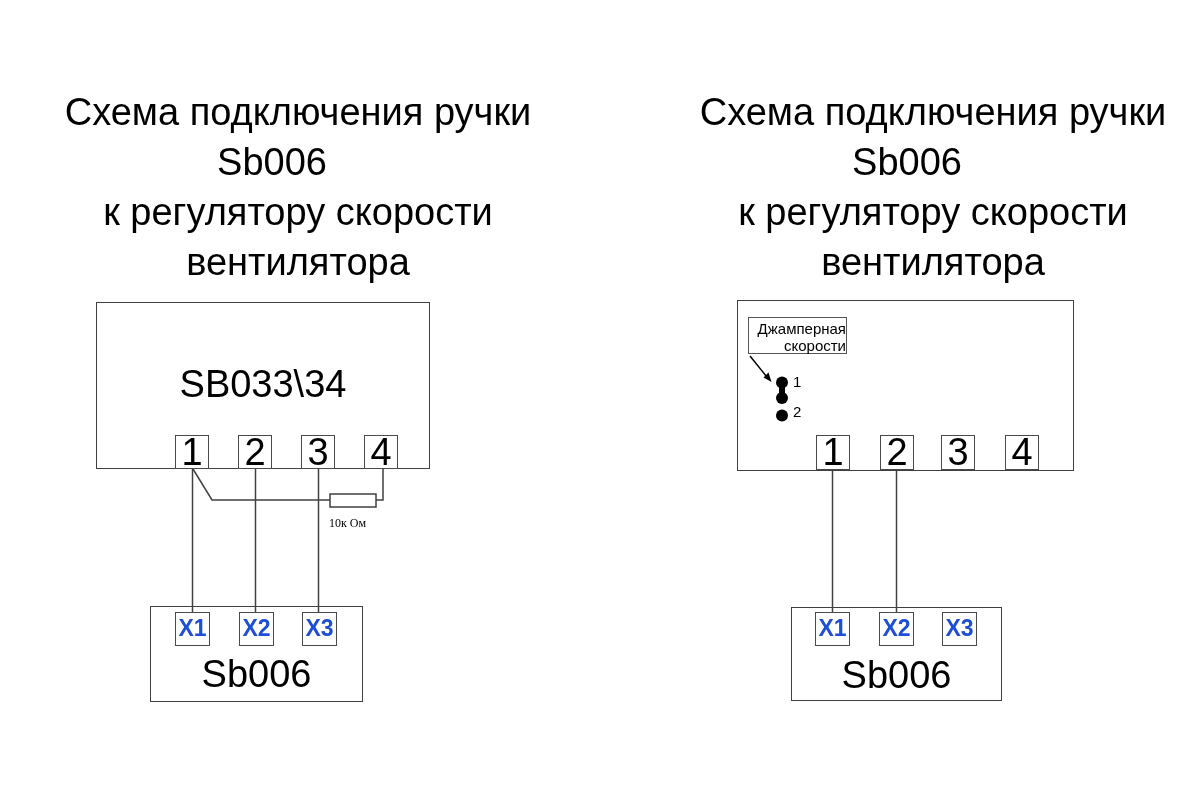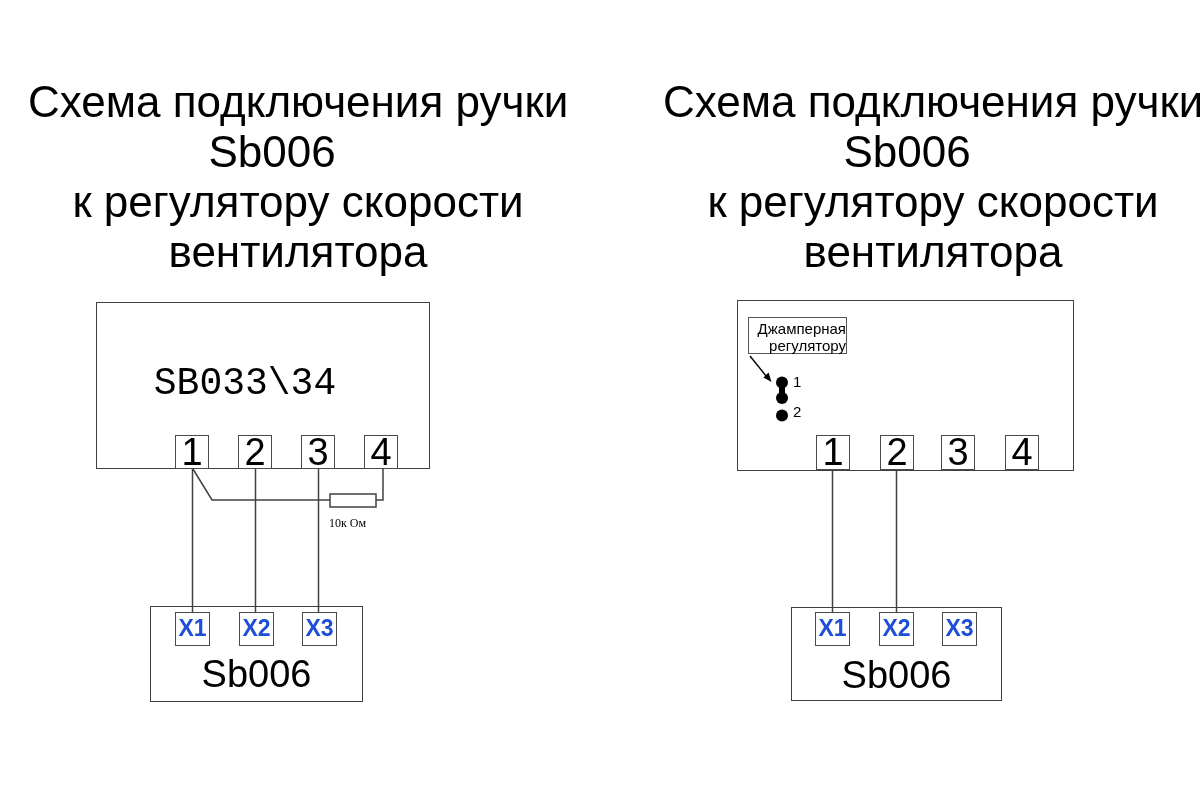--- a/index.html
+++ b/index.html
@@ -2,22 +2,23 @@
 <html><head>
 <meta charset="utf-8">
 <style>
   html,body{margin:0;padding:0;background:#fff;}
   .canvas{
     position:relative;width:1200px;height:786px;background:#ffffff;
     font-family:"Liberation Sans",sans-serif;color:#000;overflow:hidden;
   }
   .abs{position:absolute;}
   .title-block{
-    width:540px;text-align:center;font-size:44px;line-height:50px;color:#000;
+    width:540px;text-align:center;font-size:38px;line-height:50px;color:#000;
     white-space:nowrap;
+    margin-top:10px;
   }
   .title-line2{transform:translateX(-26px);}
   .box{
     position:absolute;border:1.5px solid #404040;background:transparent;
     box-sizing:border-box;
   }
   .term{
     position:absolute;width:34px;height:34px;border:1.5px solid #4a4a4a;
     background:#fff;box-sizing:border-box;text-align:center;
     font-size:38px;line-height:32px;color:#000;
@@ -58,21 +59,21 @@
     <div>вентилятора</div>
   </div>
 
   <div class="box" style="left:96px;top:302px;width:334px;height:167px;"></div>
   <div class="box" style="left:150px;top:606px;width:213px;height:96px;"></div>
   <div class="box" style="left:737px;top:300px;width:337px;height:171px;"></div>
   <div class="box" style="left:791px;top:607px;width:211px;height:94px;"></div>
 
   <div class="jumper-callout">
     <div>Джамперная</div>
-    <div>регулятору</div>
+    <div>скорости</div>
   </div>
 
   <svg class="wires" width="1200" height="786" viewBox="0 0 1200 786">
 
     <g stroke="#404040" stroke-width="1.5" fill="none">
       <line x1="192.5" y1="468" x2="192.5" y2="613"></line>
       <line x1="255.5" y1="468" x2="255.5" y2="613"></line>
       <line x1="318.5" y1="468" x2="318.5" y2="613"></line>
       <polyline points="193,469 212,500 383,500 383,469"></polyline>
       <rect x="330" y="494" width="46" height="13" fill="#ffffff"></rect>
@@ -107,21 +108,21 @@
   <div class="term" style="left:1005px;top:435px;height:35px;">4</div>
 
   <div class="xterm" style="left:175px;top:612px;">X1</div>
   <div class="xterm" style="left:239px;top:612px;">X2</div>
   <div class="xterm" style="left:302px;top:612px;">X3</div>
 
   <div class="xterm" style="left:815px;top:612px;">X1</div>
   <div class="xterm" style="left:879px;top:612px;">X2</div>
   <div class="xterm" style="left:942px;top:612px;">X3</div>
 
-  <div class="blocklabel" style="left:78px;top:364px;width:334px;font-family:Liberation Mono, monospace;">SB033\34</div>
+  <div class="blocklabel" style="left:96px;top:364px;width:334px;">SB033\34</div>
   <div class="blocklabel" style="left:150px;top:654px;width:213px;">Sb006</div>
   <div class="blocklabel" style="left:791px;top:655px;width:211px;">Sb006</div>
 
   <div class="res-label" style="left:329px;top:513px;">10к Ом</div>
 
   <div class="pin-label" style="left:793px;top:374px;">1</div>
   <div class="pin-label" style="left:793px;top:404px;">2</div>
 
 </div>
 

